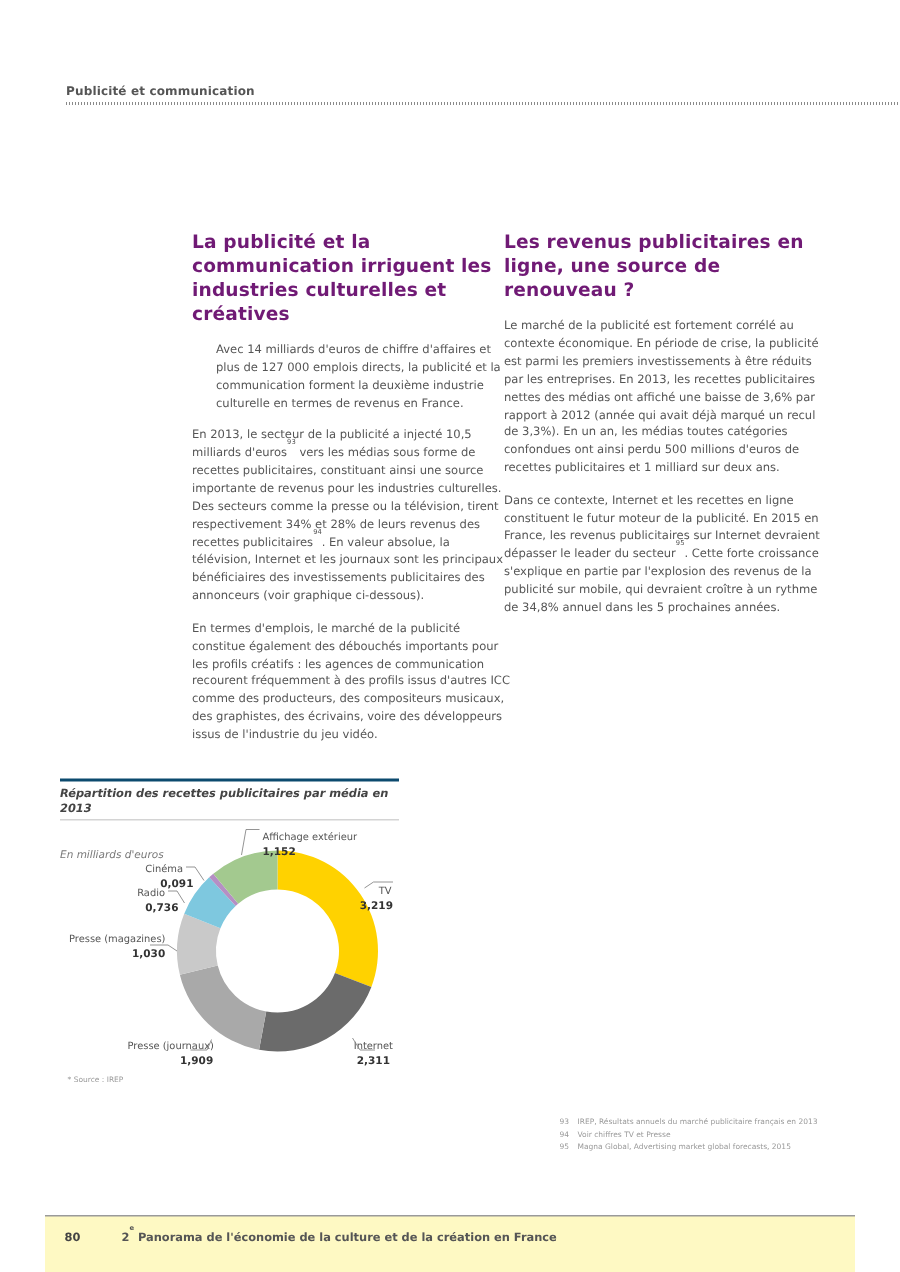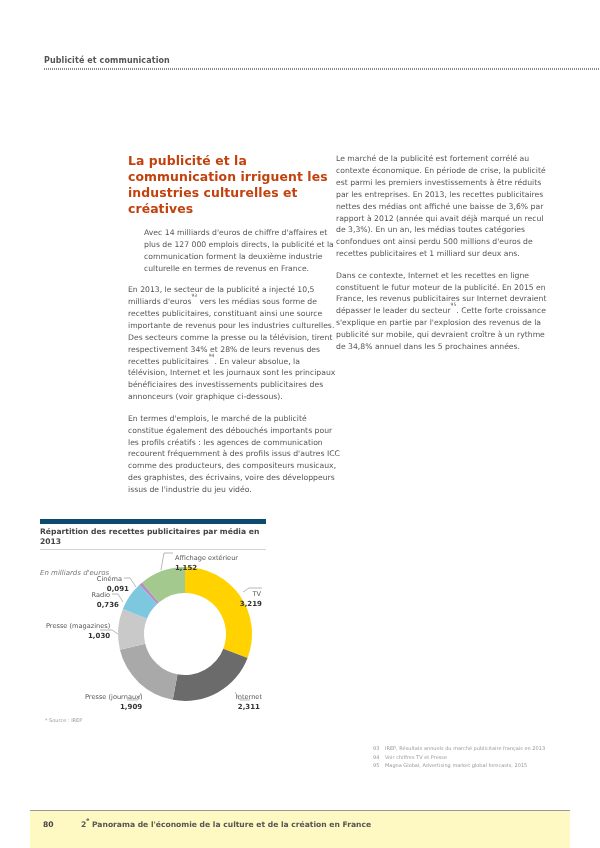--- a/index.html
+++ b/index.html
@@ -18,35 +18,36 @@
   .header-rule {
     margin-top: 2px; height: 2px;
     background-image: repeating-linear-gradient(90deg, #8a8a8a 0 1px, #ffffff 1px 2px);
   }
   .col {
     position: absolute; top: 153px; width: 212px;
   }
   .col-left { left: 128px; }
   .col-right { left: 336px; width: 214px; }
   h2 {
-    margin: 0 0 10px 0; font-size: 12.4px; line-height: 16px; color: #c2410c;
+    margin: 0 0 10px 0; font-size: 12.4px; line-height: 16px; color: #701a75;
     font-weight: bold; letter-spacing: 0.1px;
   }
   p {
     margin: 0 0 9.5px 0; font-size: 7.7px; line-height: 11.9px; color: #555;
   }
   .col-left p:first-of-type { margin-top: 0; margin-left: 16px; }
   sup { font-size: 4.5px; vertical-align: top; line-height: 0; }
   .chart-block {
     position: absolute; left: 40px; top: 519px; width: 226px;
   }
   .chart-title {
-    border-top: 5px solid #0c4a6e; border-bottom: 1px solid #d4d4d4;
+    border-top: 2px solid #0c4a6e; border-bottom: 1px solid #d4d4d4;
     font-size: 7.6px; font-weight: bold; color: #444; padding: 3px 0 2px 0;
     line-height: 10px;
+    font-style: italic;
   }
   .chart-subtitle {
     font-size: 7px; font-style: italic; color: #777; margin-top: 19px;
   }
   .chart-svg { position: absolute; left: 40px; top: 550px; }
   .chart-label { font-size: 6.6px; fill: #555; font-family: "DejaVu Sans", sans-serif; }
   .chart-value { font-size: 7px; font-weight: bold; fill: #333; font-family: "DejaVu Sans", sans-serif; }
   .source {
     position: absolute; left: 45px; top: 717px; font-size: 5px; color: #999;
   }
@@ -77,20 +78,21 @@
 </div>
 
 <div class="col col-left">
   <h2>La publicité et la communication irriguent les industries culturelles et créatives</h2>
   <p>Avec 14 milliards d'euros de chiffre d'affaires et plus de 127 000 emplois directs, la publicité et la communication forment la deuxième industrie culturelle en termes de revenus en France.</p>
   <p><span>En 2013, le secteur de la publicité a injecté 10,5 milliards d'euros</span><sup>93</sup> <span>vers les médias sous forme de recettes publicitaires, constituant ainsi une source importante de revenus pour les industries culturelles. Des secteurs comme la presse ou la télévision, tirent respectivement 34% et 28% de leurs revenus des recettes publicitaires</span><sup>94</sup><span>. En valeur absolue, la télévision, Internet et les journaux sont les principaux bénéficiaires des investissements publicitaires des annonceurs (voir graphique ci-dessous).</span></p>
   <p>En termes d'emplois, le marché de la publicité constitue également des débouchés importants pour les profils créatifs : les agences de communication recourent fréquemment à des profils issus d'autres ICC comme des producteurs, des compositeurs musicaux, des graphistes, des écrivains, voire des développeurs issus de l'industrie du jeu vidéo.</p>
 </div>
 
 <div class="col col-right">
+  <h2>Les revenus publicitaires en ligne, une source de renouveau ?</h2>
   <p>Le marché de la publicité est fortement corrélé au contexte économique. En période de crise, la publicité est parmi les premiers investissements à être réduits par les entreprises. En 2013, les recettes publicitaires nettes des médias ont affiché une baisse de 3,6% par rapport à 2012 (année qui avait déjà marqué un recul de 3,3%). En un an, les médias toutes catégories confondues ont ainsi perdu 500 millions d'euros de recettes publicitaires et 1 milliard sur deux ans.</p>
   <p><span>Dans ce contexte, Internet et les recettes en ligne constituent le futur moteur de la publicité. En 2015 en France, les revenus publicitaires sur Internet devraient dépasser le leader du secteur</span><sup>95</sup><span>. Cette forte croissance s'explique en partie par l'explosion des revenus de la publicité sur mobile, qui devraient croître à un rythme de 34,8% annuel dans les 5 prochaines années.</span></p>
 </div>
 
 <div class="chart-block">
   <div class="chart-title">Répartition des recettes publicitaires par média en 2013</div>
   <div class="chart-subtitle">En milliards d'euros</div>
 </div>
 
 <svg class="chart-svg" width="240" height="165" viewBox="0 0 240 165" id="donut">

